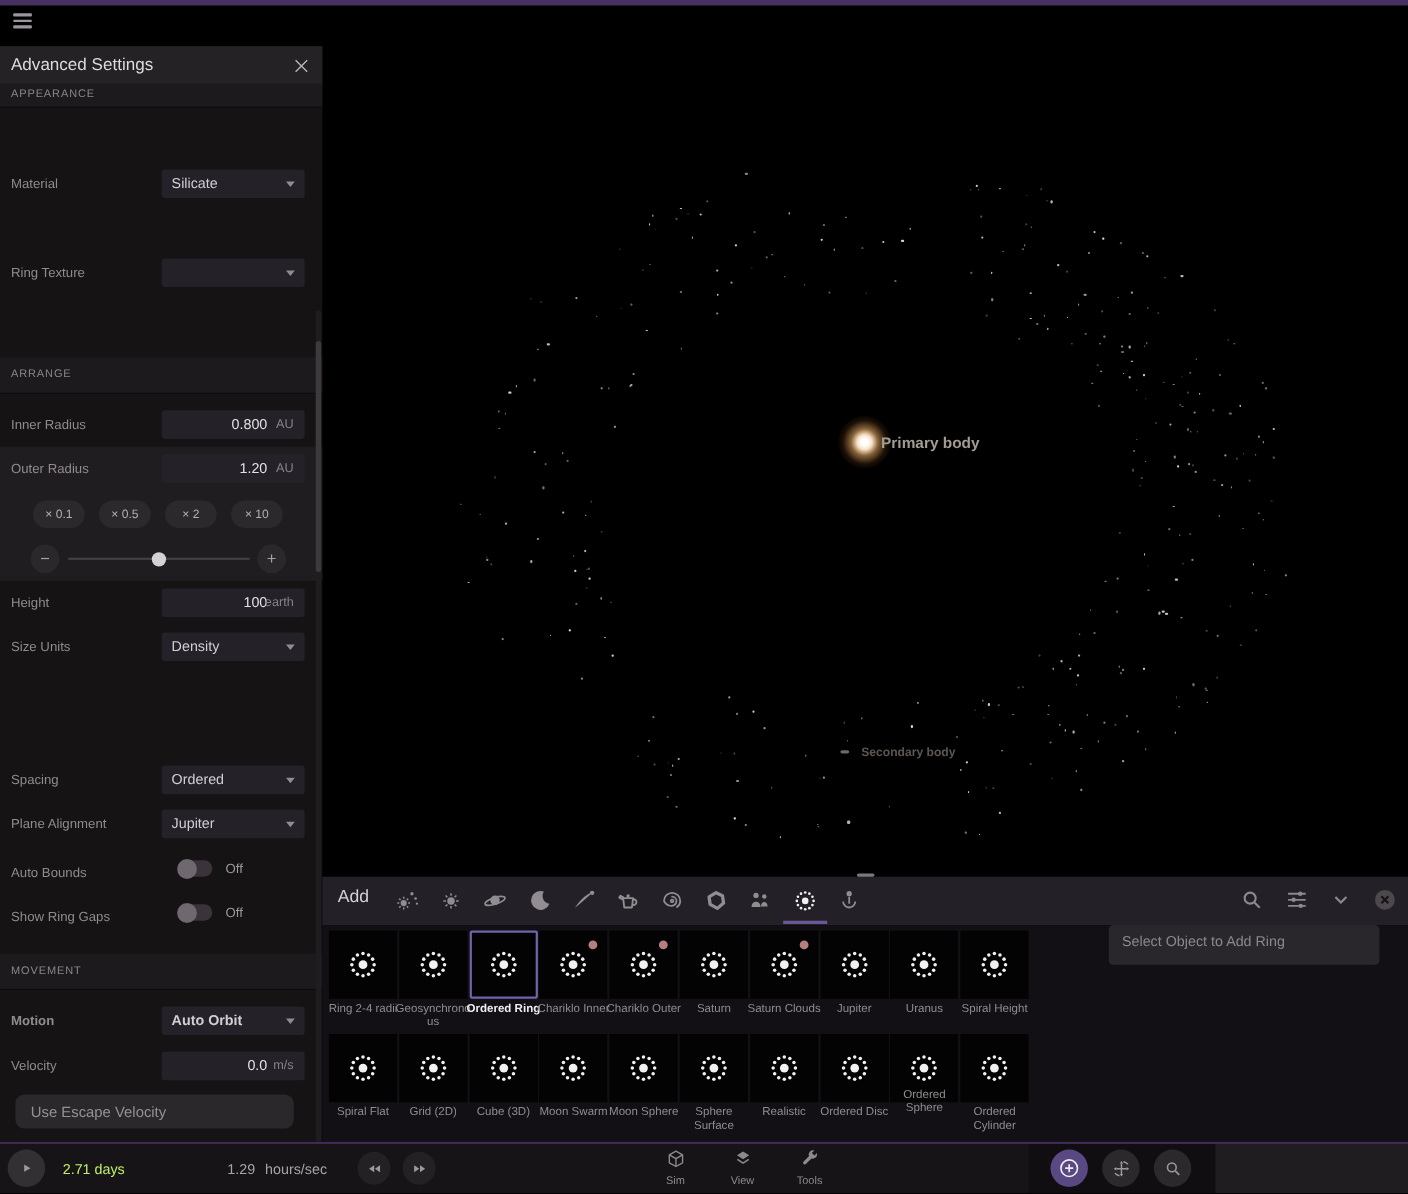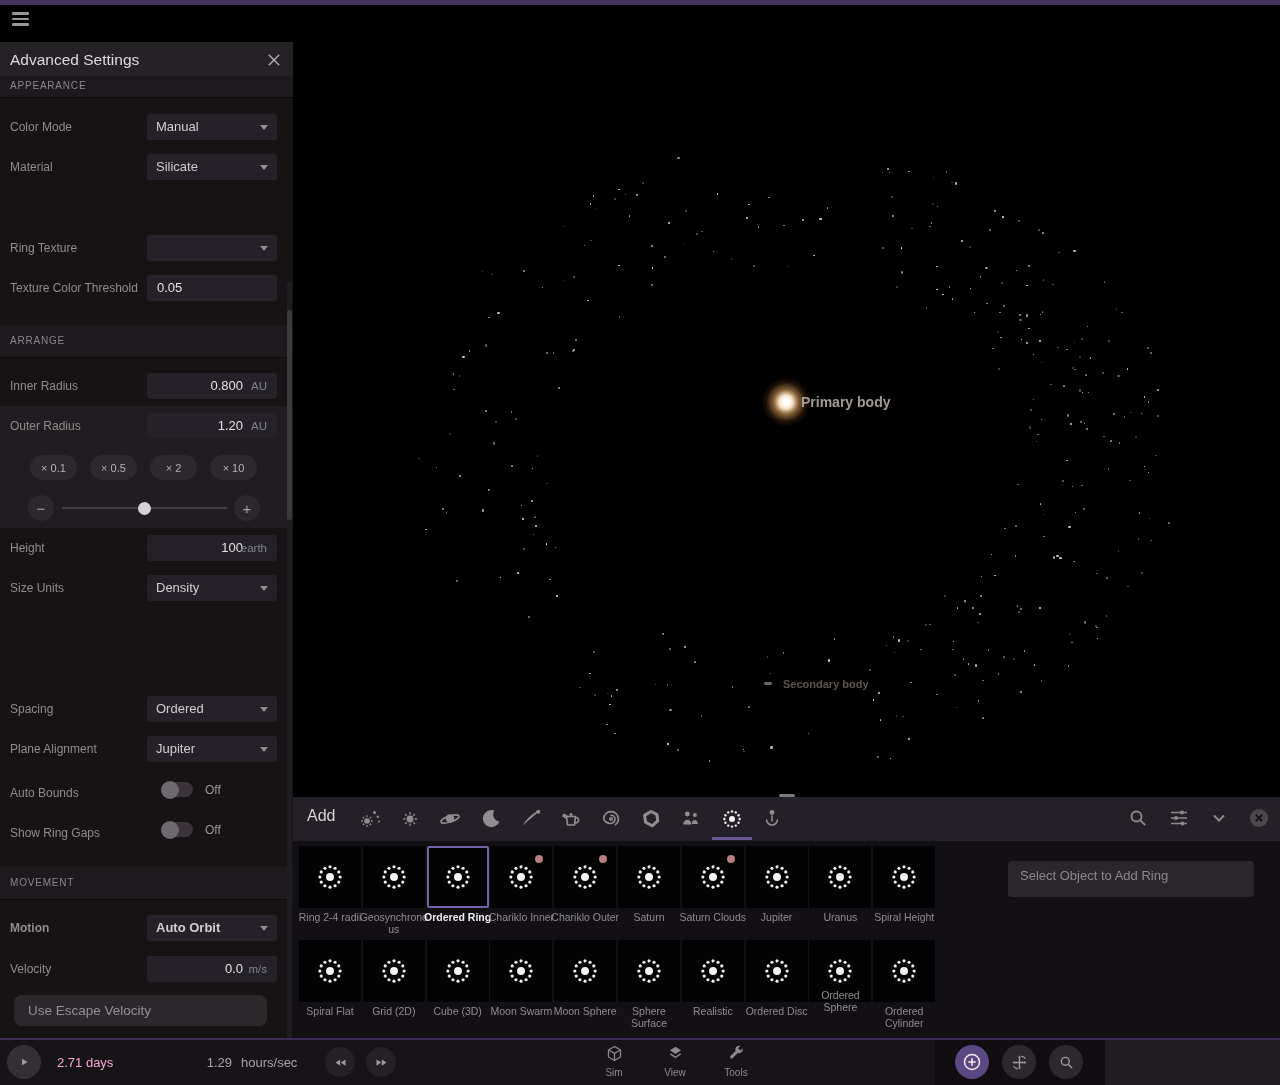--- a/index.html
+++ b/index.html
@@ -68,31 +68,31 @@
 
   
   .grid-area{position:absolute;left:293px;top:841px;width:987px;height:197px;background:#121014;}
   .tile{position:absolute;width:62px;height:62px;background:#030303;box-sizing:border-box;cursor:pointer;}
   .tile.selected{border:2px solid #7263ab;border-radius:2px;}
   .tile svg{position:absolute;left:15px;top:15px;width:32px;height:32px;}
   .tile.selected svg{left:13px;top:13px;}
   .tile .badge{position:absolute;right:9px;top:9px;width:8px;height:8px;border-radius:50%;background:#b57f7f;}
   .tile-label{position:absolute;width:70px;font-size:10.5px;line-height:1.15;color:#8f8c8f;text-align:center;word-wrap:break-word;}
   .tile-label.selected{color:#efedf0;font-weight:bold;}
-  .select-input{position:absolute;left:715px;top:20px;width:246px;height:36px;background:#2a272c;border-radius:4px;cursor:text;}
+  .select-input{position:absolute;left:715px;top:0;width:246px;height:36px;background:#2a272c;border-radius:4px;cursor:text;}
   .select-input span{position:absolute;left:12px;top:0;line-height:30px;font-size:13px;color:#8b888c;}
 
   
   .bottom-bar{position:absolute;left:0;top:1038px;width:1280px;height:47px;background:#171418;border-top:2px solid #3e2b55;box-sizing:border-box;}
   .bb-dark{position:absolute;left:935px;top:0;width:170px;height:45px;background:#100e10;}
   .bb-light{position:absolute;left:1105px;top:0;width:175px;height:45px;background:#201d21;}
   .circle-btn{position:absolute;border-radius:50%;background:#312e32;color:#9d9a9d;display:flex;align-items:center;justify-content:center;cursor:pointer;}
   .circle-btn svg{display:block;}
   .play-btn{left:7px;top:5px;width:34px;height:34px;background:#333034;}
-  .bb-text{position:absolute;top:0;line-height:45px;font-size:13px;color:#f9a8d4;}
+  .bb-text{position:absolute;top:0;line-height:45px;font-size:13px;color:#bef264;}
   .bb-rate-val{left:180px;width:52px;text-align:right;color:#a7a4a7;}
   .bb-rate-unit{left:241px;color:#a7a4a7;}
   .rw-btn{left:325px;top:7px;width:30px;height:30px;background:#242124;}
   .ff-btn{left:366px;top:7px;width:30px;height:30px;background:#242124;}
   .bb-nav{position:absolute;top:4px;width:60px;text-align:center;color:#8d898d;cursor:pointer;}
   .bb-nav svg{width:19px;height:19px;display:inline-block;}
   .bb-nav .nav-label{display:block;font-size:10px;margin-top:0px;color:#8d898d;}
   .plus-btn{left:955px;top:5px;width:34px;height:34px;background:#5a4883;color:#efecef;}
   .move-btn{left:1002px;top:5px;width:34px;height:34px;background:#2c292c;}
   .zoom-btn{left:1049px;top:5px;width:34px;height:34px;background:#2c292c;}
@@ -455,51 +455,38 @@
         <svg viewBox="0 0 24 24">
             <path d="M5 5l14 14M19 5L5 19" stroke="currentColor" stroke-width="1.8" fill="none"></path>
           </svg>
       </span>
     </div>
 
     <div class="section-strip" style="top:34px;height:21px;">
       <span class="section-label" style="top:4px;">APPEARANCE</span>
     </div>
 
-    <div class="prow" style="top:72px;">
-      <span class="plabel">Color Mode</span>
-      <div class="ctrl dropdown">
-        <span class="dval">Manual</span>
-          <i class="caret"></i>
-      </div>
-    </div>
 
     <div class="prow" style="top:112px;">
       <span class="plabel">Material</span>
       <div class="ctrl dropdown">
         <span class="dval">Silicate</span>
           <i class="caret"></i>
       </div>
     </div>
 
 
     <div class="prow" style="top:193px;">
       <span class="plabel">Ring Texture</span>
       <div class="ctrl dropdown">
         <span class="dval"></span>
           <i class="caret"></i>
       </div>
     </div>
 
-    <div class="prow" style="top:233px;">
-      <span class="plabel">Texture Color Threshold</span>
-      <div class="ctrl numbox leftval">
-        <span class="val">0.05</span>
-      </div>
-    </div>
 
     <div class="section-strip" style="top:283px;height:32px;">
       <span class="section-label" style="top:10px;">ARRANGE</span>
     </div>
 
     <div class="prow" style="top:331px;">
       <span class="plabel">Inner Radius</span>
       <div class="ctrl numbox">
         <span class="val">0.800</span>
         <span class="unit">AU</span>

